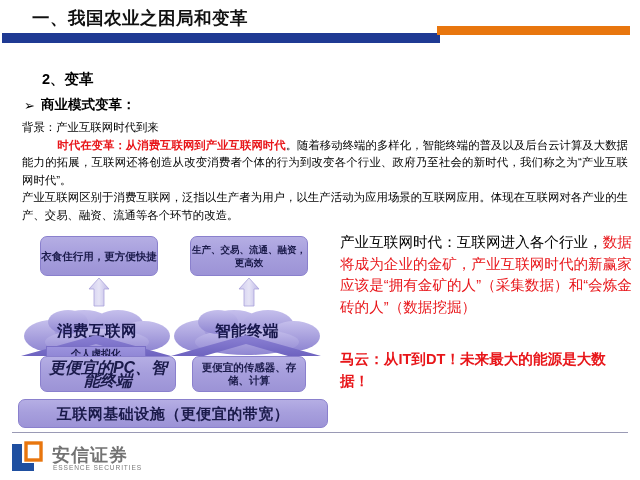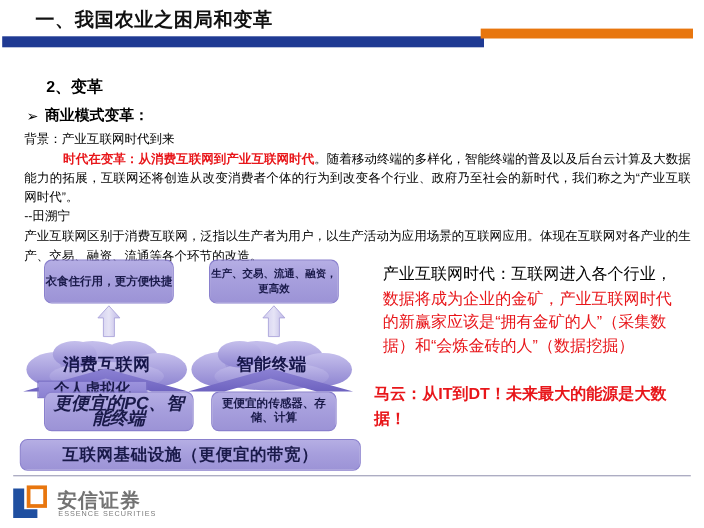--- a/index.html
+++ b/index.html
@@ -137,45 +137,45 @@
   
   .chevron-wrap {
     position: absolute;
     width: 152px; height: 26px;
   }
   #chevron-personal { left: 8px;  top: 98px; }
   #chevron-enterprise { left: 158px; top: 98px; }
   .chevron-label {
     position: absolute;
     top: 12px;
-    left: 14px;
+    left: 26px;
     width: 100px;
     height: 16px;
     background: linear-gradient(180deg,#9C93DD 0%, #8B81D2 100%);
     border: 1px solid #7A6FC6;
     color: #1a1a4a;
-    font-size: 14px;
+    font-size: 10px;
     font-weight: bold;
     display: flex;
     align-items: center;
     justify-content: center;
     box-sizing: border-box;
   }
 
   
   #right-note {
     position: absolute;
     left: 340px; top: 232px;
     width: 292px;
     font-size: 14.6px;
     line-height: 21.5px;
     color: #000000;
     font-weight: 500;
   }
-  #right-note p { margin: 8px; }
+  #right-note p { margin: 0; }
   #right-note-2 {
     position: absolute;
     left: 340px; top: 349px;
     width: 292px;
     font-size: 14.6px;
     line-height: 21.5px;
     color: #E8161A;
     font-weight: bold;
   }
   #right-note-2 p { margin: 0; }
@@ -225,21 +225,20 @@
 <div id="section-num">2、变革</div>
 
 <div id="bullet-line">
   <span class="arrow-glyph">➢</span>
   <span>商业模式变革：</span>
 </div>
 
 <div id="para-block">
   <p>背景：产业互联网时代到来</p>
   <p><span class="indent-em"></span><span class="red b">时代在变革：从消费互联网到产业互联网时代</span><span>。随着移动终端的多样化，智能终端的普及以及后台云计算及大数据能力的拓展，互联网还将创造从改变消费者个体的行为到改变各个行业、政府乃至社会的新时代，我们称之为“产业互联网时代”。</span></p>
-  <p>--田溯宁</p>
   <p>产业互联网区别于消费互联网，泛指以生产者为用户，以生产活动为应用场景的互联网应用。体现在互联网对各产业的生产、交易、融资、流通等各个环节的改造。</p>
 </div>
 
 <div id="diagram">
 
   <div class="rbox" id="box-consumer-benefit">衣食住行用，更方便快捷</div>
   <div class="rbox" id="box-industry-benefit">生产、交易、流通、融资，更高效</div>
 
   <svg class="thin-arrow" id="arrow-consumer" viewBox="0 0 22 30">
     <defs>

